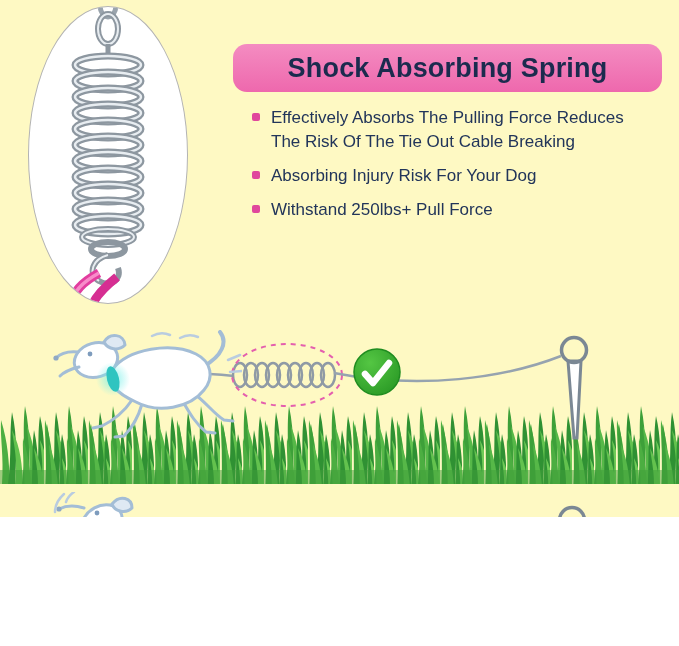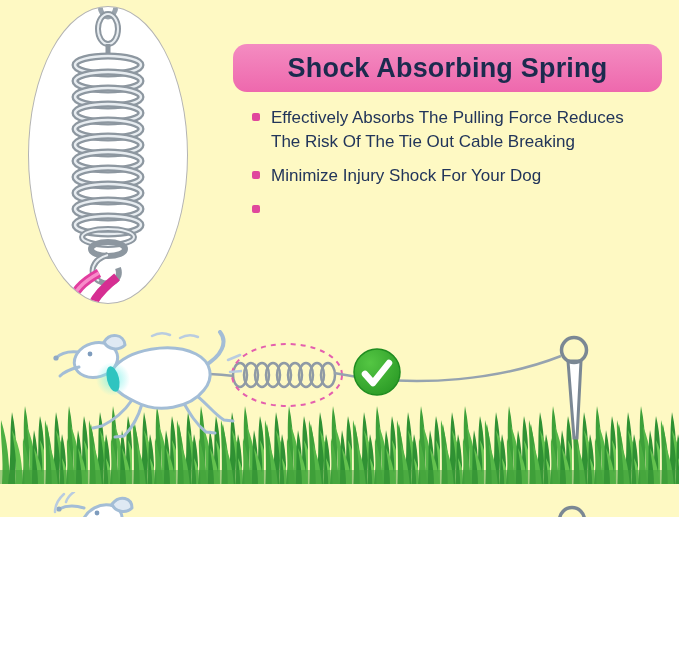--- a/index.html
+++ b/index.html
@@ -84,24 +84,25 @@
     <span class="title">Shock Absorbing Spring</span>
   </div>
 
   <ul class="abs features">
     <li>
       <span class="marker"></span>
       <span>Effectively Absorbs The Pulling Force Reduces The Risk Of The Tie Out Cable Breaking</span>
     </li>
     <li>
       <span class="marker"></span>
-      <span>Minimize Injury Shock For Your Dog</span>
+      <span>Absorbing Injury Risk For Your Dog</span>
     </li>
     <li>
       <span class="marker"></span>
+      <span>Withstand 250lbs+ Pull Force</span>
     </li>
   </ul>
 
   <svg class="abs grass grass-1" width="679" height="80">
     <defs>
       <pattern id="grassP1" width="44" height="80" patternUnits="userSpaceOnUse">
         <path d="M2,80 C4,52 0,34 1,16 C8,38 9,58 10,80 Z" fill="#4cae41"></path>
         <path d="M8,80 C12,50 9,30 12,8 C18,34 16,60 15,80 Z" fill="#2f9133"></path>
         <path d="M15,80 C18,56 14,42 12,26 C21,44 22,62 23,80 Z" fill="#63c24e"></path>
         <path d="M22,80 C26,46 22,26 25,2 C31,30 29,58 30,80 Z" fill="#3da039"></path>

